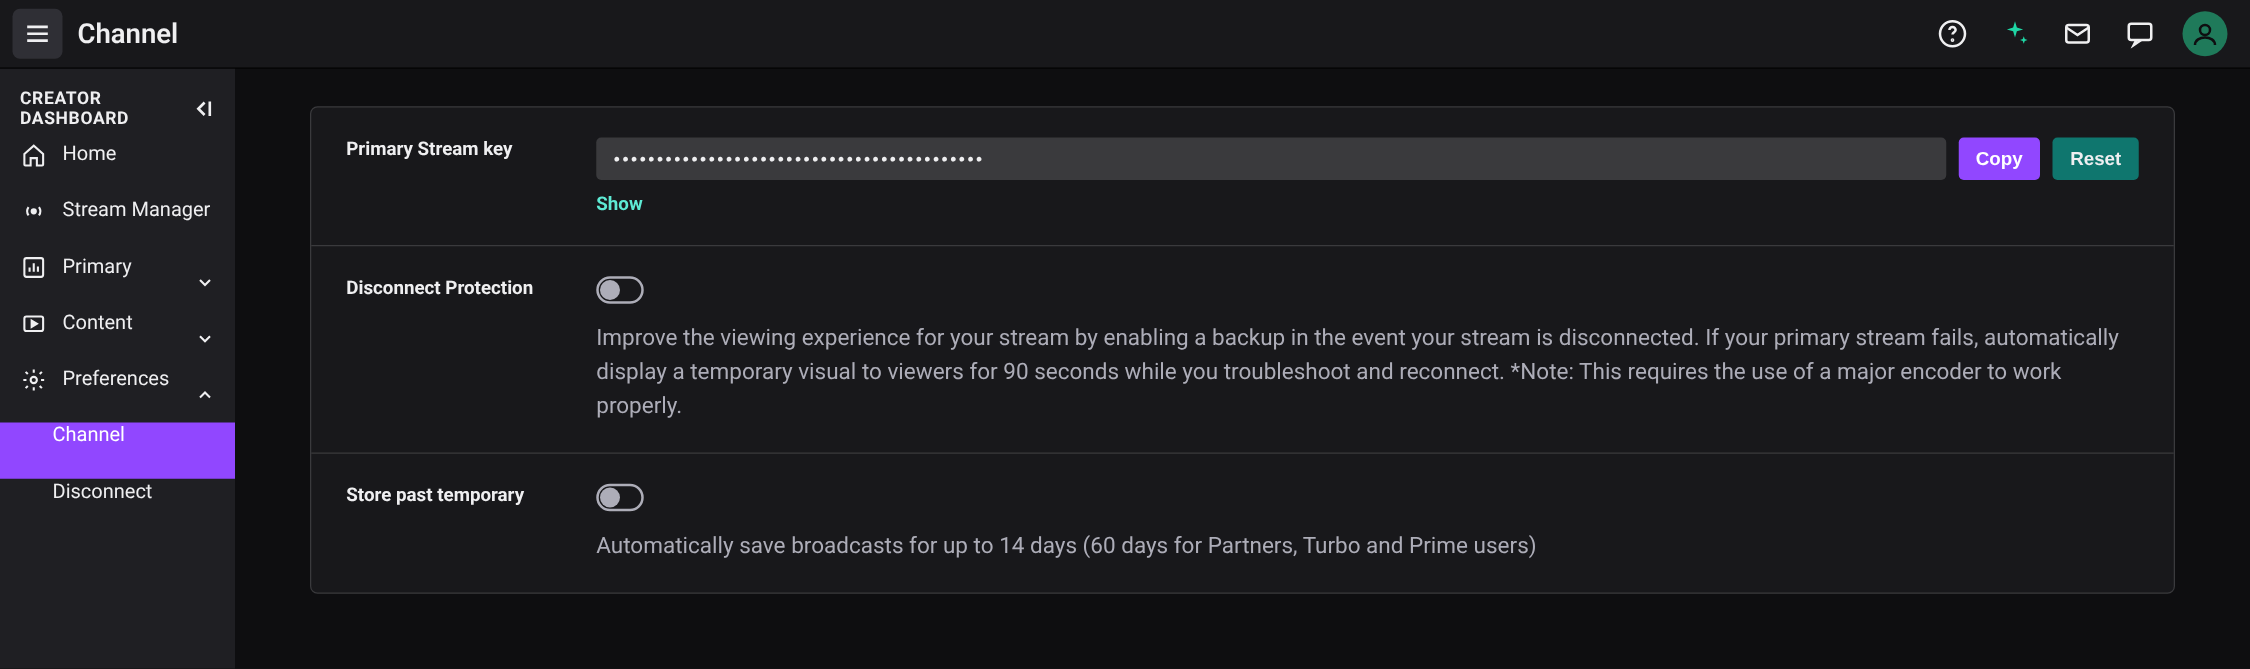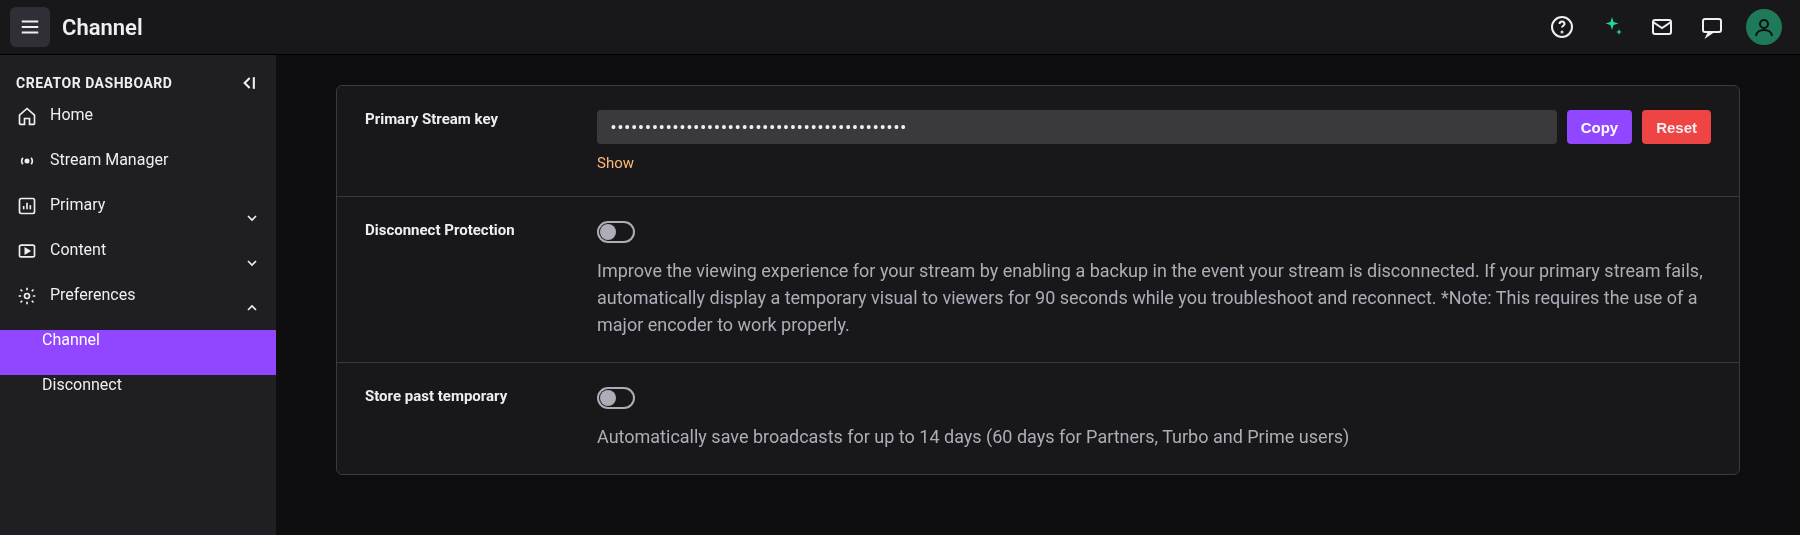--- a/index.html
+++ b/index.html
@@ -26,21 +26,21 @@
   display: flex; align-items: center; justify-content: center;
   margin-right: 12px;
   cursor: pointer;
 }
 .topbar-title { font-size: 22px; font-weight: 600; }
 .topbar-spacer { flex: 1; }
 .topbar-icons { display: flex; align-items: center; gap: 18px; margin-right: 8px; }
 .icon-btn { width: 32px; height: 32px; display: flex; align-items: center; justify-content: center; cursor: pointer; }
 .avatar { width: 36px; height: 36px; border-radius: 50%; background: #1f7a5a; display: flex; align-items: center; justify-content: center; cursor: pointer; }
 .content-wrap { display: flex; height: calc(100% - 55px); }
-.sidebar { width: 276px; background: #1f1f23; padding: 10px 0; }
+.sidebar { width: 188px; background: #1f1f23; padding: 10px 0; }
 .sidebar-header {
   display: flex; justify-content: space-between; align-items: center;
   padding: 6px 16px 10px 16px;
 }
 .sidebar-header-text { font-size: 14px; font-weight: 700; letter-spacing: 0.5px; }
 .collapse-btn { cursor: pointer; display:flex; align-items:center; justify-content:center; width:24px; height:24px; }
 .nav-item {
   display: flex; 
   padding: 0 16px;
   height: 45px;
@@ -55,21 +55,20 @@
 .page-title { font-size: 24px; font-weight: 700; margin-bottom: 22px; }
 .settings-panel {
   border: 1px solid #3a3a3d;
   border-radius: 6px;
   background: #18181b;
 }
 .settings-row {
   display: flex;
   padding: 24px 28px;
   border-bottom: 1px solid #3a3a3d;
-  gap: 32px;
 }
 .settings-row:last-child { border-bottom: none; }
 .settings-label { width: 200px; font-size: 15px; font-weight: 700; flex-shrink: 0; }
 .settings-content { flex: 1; }
 .key-row { display: flex; gap: 10px; align-items: center; }
 .key-input {
   flex: 1;
   background: #3a3a3d;
   border: none;
   border-radius: 4px;
@@ -82,22 +81,22 @@
 .btn {
   height: 34px;
   padding: 0 14px;
   border: none;
   border-radius: 4px;
   font-size: 15px;
   font-weight: 600;
   cursor: pointer;
 }
 .btn-primary { background: #9147ff; color: #fff; }
-.btn-secondary { background: #ef4444; color: #efeff1; }
-.show-link { color: #fdba74; font-size: 15px; cursor: pointer; margin-top: 10px; display: inline-block; }
+.btn-secondary { background: #0f766e; color: #efeff1; }
+.show-link { color: #5eead4; font-size: 15px; cursor: pointer; margin-top: 10px; display: inline-block; font-weight: bold; }
 .toggle {
   width: 38px; height: 22px;
   border: 2px solid #adadb8;
   border-radius: 11px;
   position: relative;
   cursor: pointer;
   background: transparent;
   margin-bottom: 14px;
 }
 .toggle::after {

